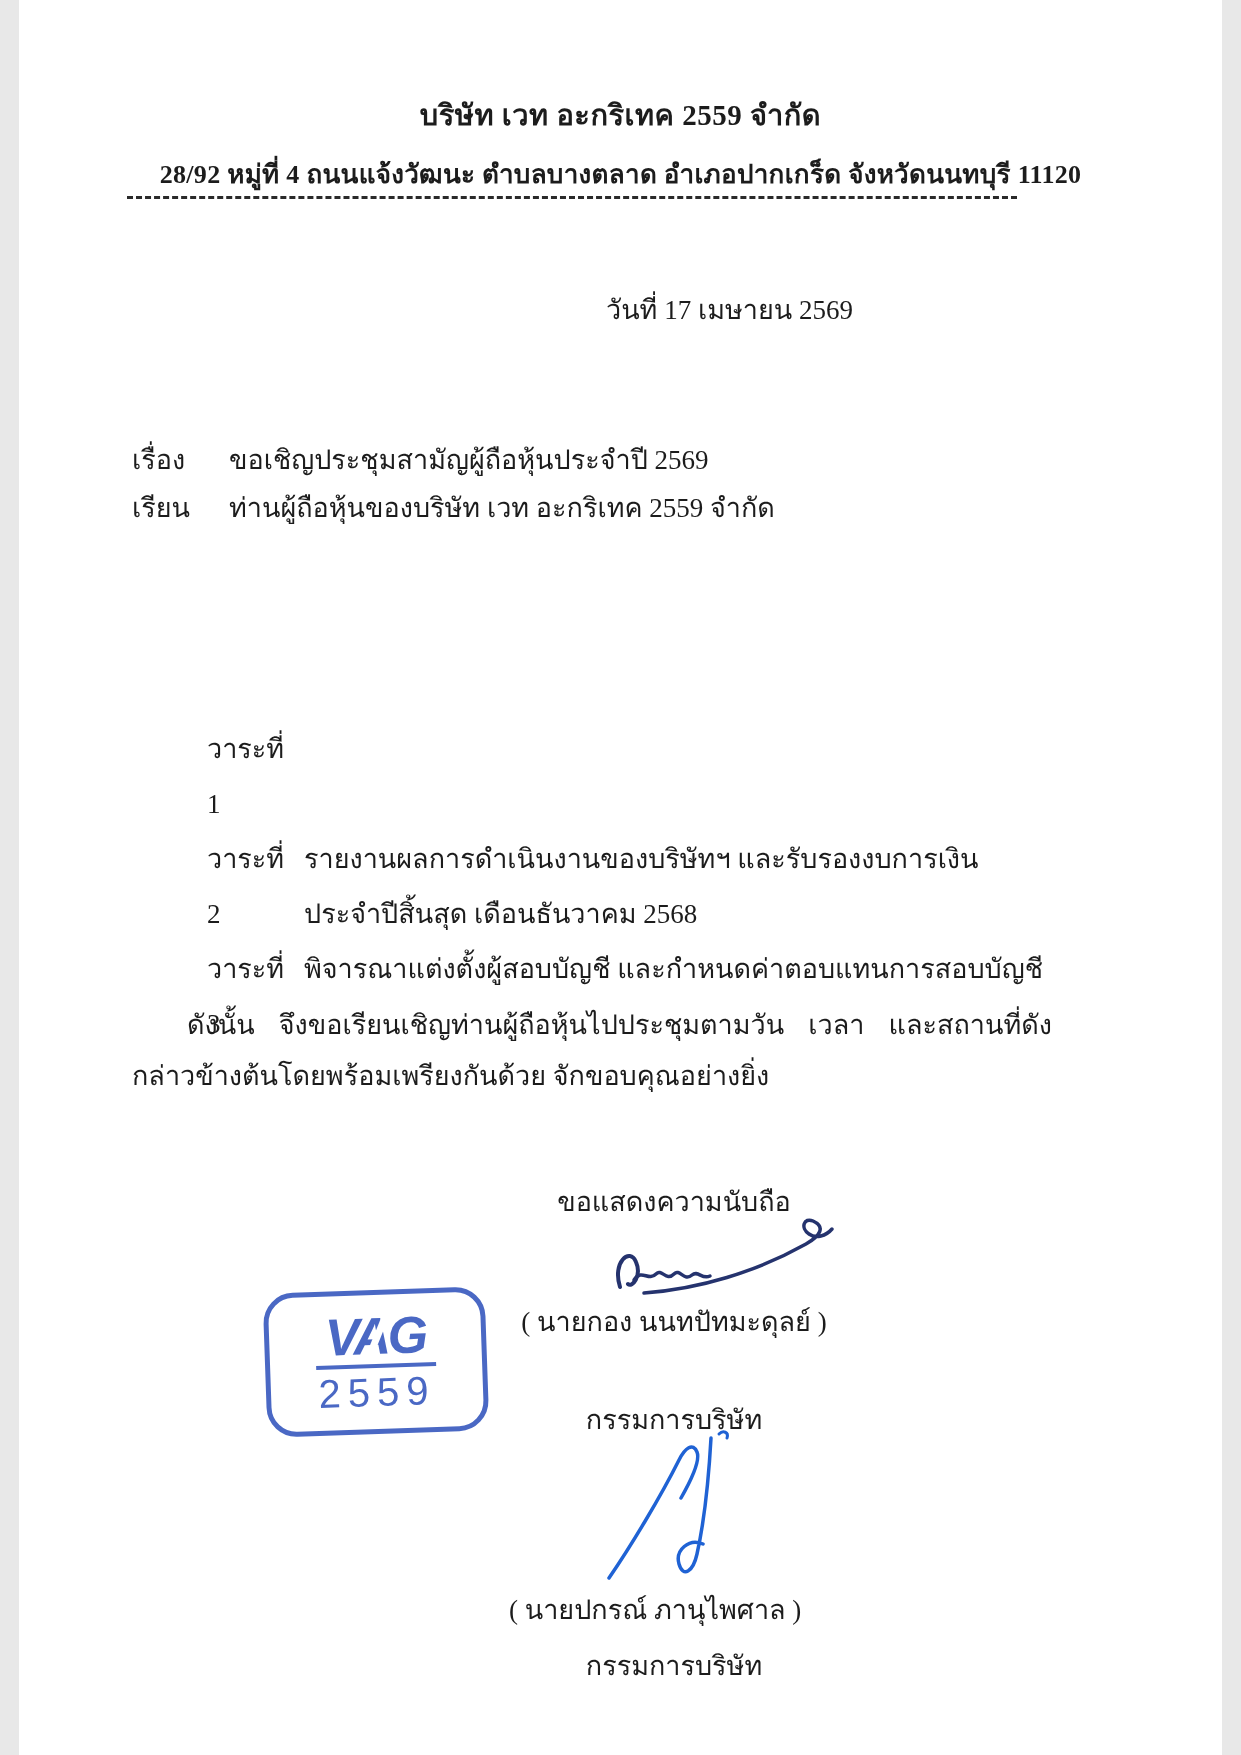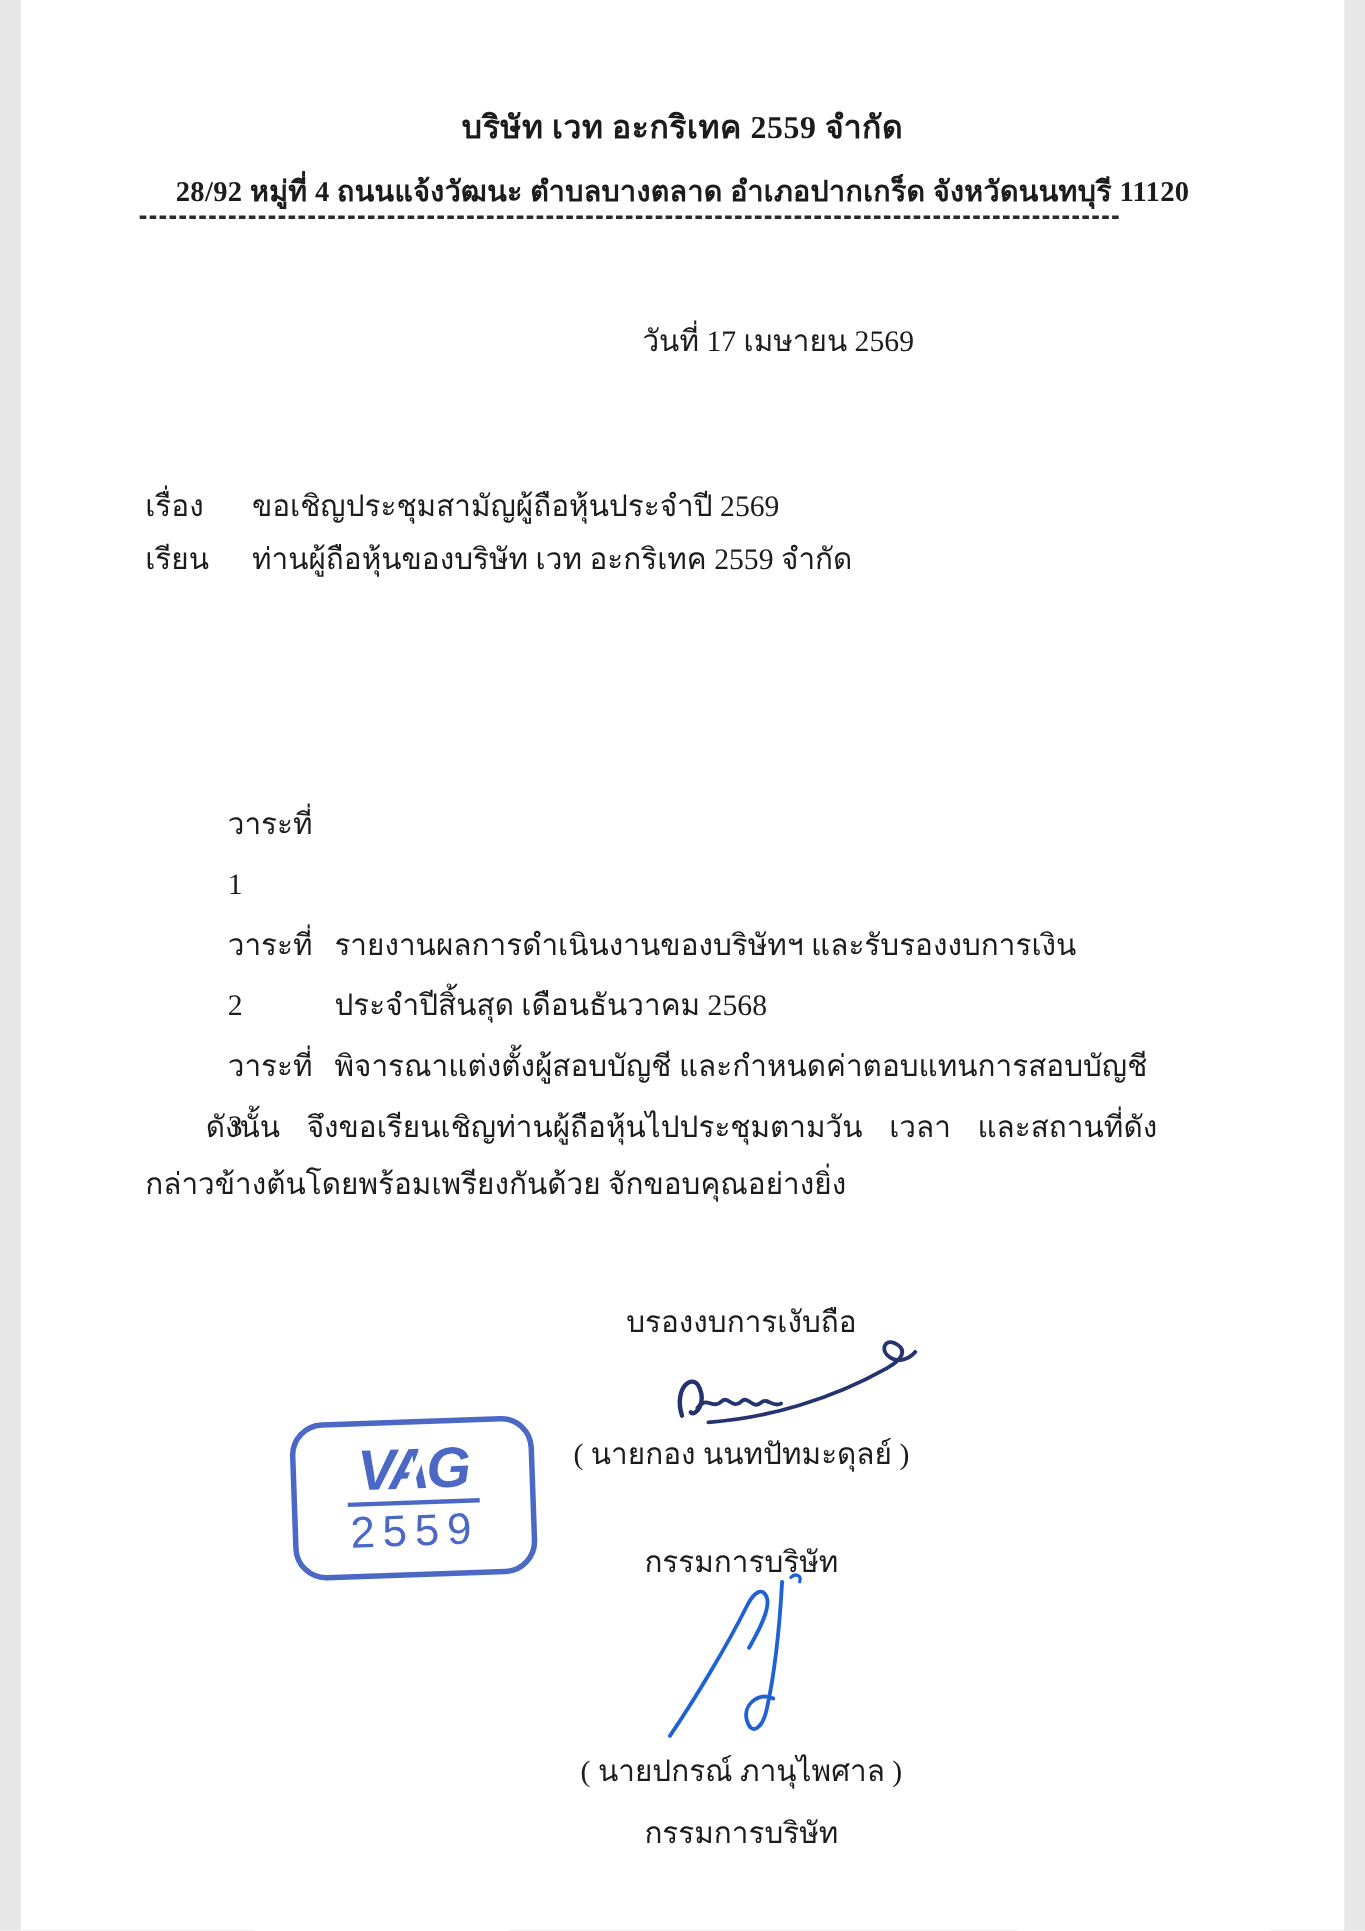--- a/index.html
+++ b/index.html
@@ -9,21 +9,21 @@
     margin:0 auto;
     background:#ffffff;
     font-family:"Liberation Serif","DejaVu Serif",serif;
     color:#1c1c1c;
     overflow:hidden;
   }
   .header{position:absolute;top:92px;left:0;width:100%;text-align:center;font-weight:bold;}
   .company-name{font-size:29px;letter-spacing:.5px;}
   .company-address{font-size:26px;margin-top:15px;letter-spacing:.3px;}
   .divider{position:absolute;top:196px;left:108px;width:890px;border-top:3px dashed #2a2a2a;}
-  .date-line{position:absolute;top:288px;left:565px;font-size:27px;}
+  .date-line{position:absolute;top:288px;left:587px;font-size:27px;}
   .meta-row{position:absolute;left:113px;display:flex;font-size:27px;font-family:Liberation Serif, serif;}
   .meta-row .label{width:97px;flex:0 0 97px;}
   .row-subject{top:438px;}
   .row-recipient{top:486px;}
   .body-par{
     position:absolute;top:552px;left:113px;width:916px;
     font-size:27px;line-height:51px;
     text-indent:152px;text-align:justify;
     overflow-wrap:break-word;
   }
@@ -33,21 +33,21 @@
   .agenda-row .agenda-text{width:745px;}
   .closing-par{
     position:absolute;top:1000px;left:113px;width:920px;
     font-size:27px;line-height:51px;
     text-indent:55px;text-align:justify;
     overflow-wrap:break-word;
   }
   .salutation{position:absolute;top:1180px;left:505px;width:300px;text-align:center;font-size:27px;}
   .sign-name-1{position:absolute;top:1300px;left:495px;width:320px;text-align:center;font-size:27px;}
   .sign-title-1{position:absolute;top:1398px;left:495px;width:320px;text-align:center;font-size:27px;}
-  .sign-name-2{position:absolute;top:1588px;left:490px;width:330px;text-align:center;font-size:27px;}
+  .sign-name-2{position:absolute;top:1588px;left:490px;width:330px;text-align:left;font-size:27px;}
   .sign-title-2{position:absolute;top:1644px;left:490px;width:330px;text-align:center;font-size:27px;}
   .signature-1{position:absolute;top:1192px;left:585px;width:235px;height:115px;}
   .signature-2{position:absolute;top:1428px;left:572px;width:185px;height:165px;}
 
   .stamp{
     position:absolute;top:1290px;left:246px;width:212px;height:134px;
     border:5px solid #3b5cc0;border-radius:30px;
     transform:rotate(-2deg);
     color:#3b5cc0;
     display:flex;flex-direction:column;align-items:center;justify-content:center;
@@ -99,21 +99,21 @@
       <span class="agenda-text">รายงานผลการดำเนินงานของบริษัทฯ และรับรองงบการเงินประจำปีสิ้นสุด เดือนธันวาคม 2568</span>
     </div>
     <div class="agenda-row">
       <span class="agenda-label">วาระที่ 3</span>
       <span class="agenda-text">พิจารณาแต่งตั้งผู้สอบบัญชี และกำหนดค่าตอบแทนการสอบบัญชี</span>
     </div>
   </div>
 
   <div class="closing-par">ดังนั้น จึงขอเรียนเชิญท่านผู้ถือหุ้นไปประชุมตามวัน เวลา และสถานที่ดังกล่าวข้างต้นโดยพร้อมเพรียงกันด้วย จักขอบคุณอย่างยิ่ง</div>
 
-  <div class="salutation">บรองงบการเงับถือ</div>
+  <div class="salutation">ขอแสดงความนับถือ</div>
 
   <div class="stamp">
     <div class="stamp-logo-wrap">
       <span class="stamp-logo">VAG</span>
       <span class="stamp-slash slash-a"></span>
       <span class="stamp-slash slash-b"></span>
     </div>
     <div class="stamp-year">2559</div>
   </div>
 

